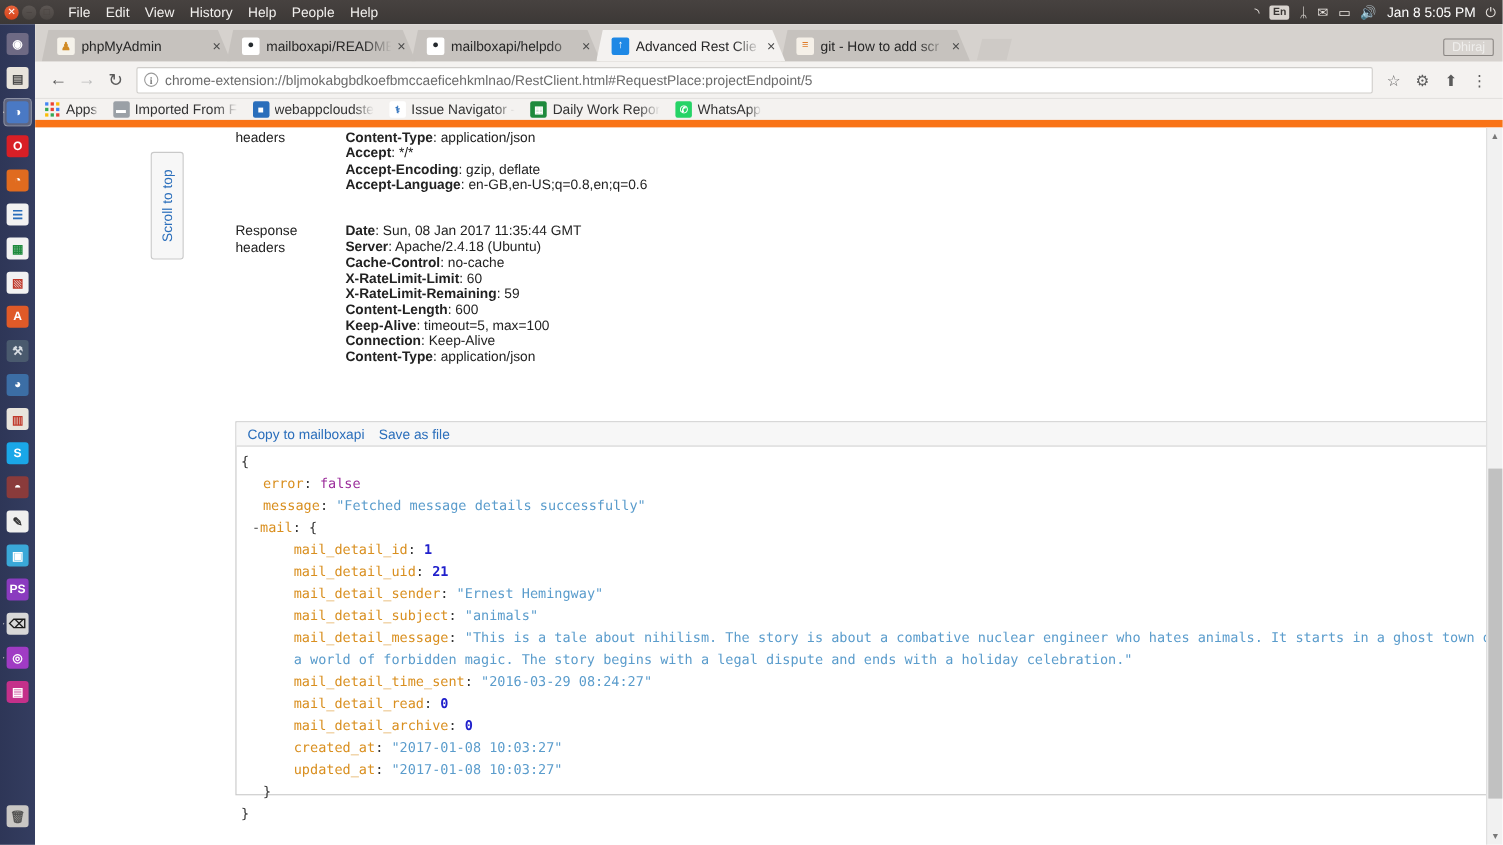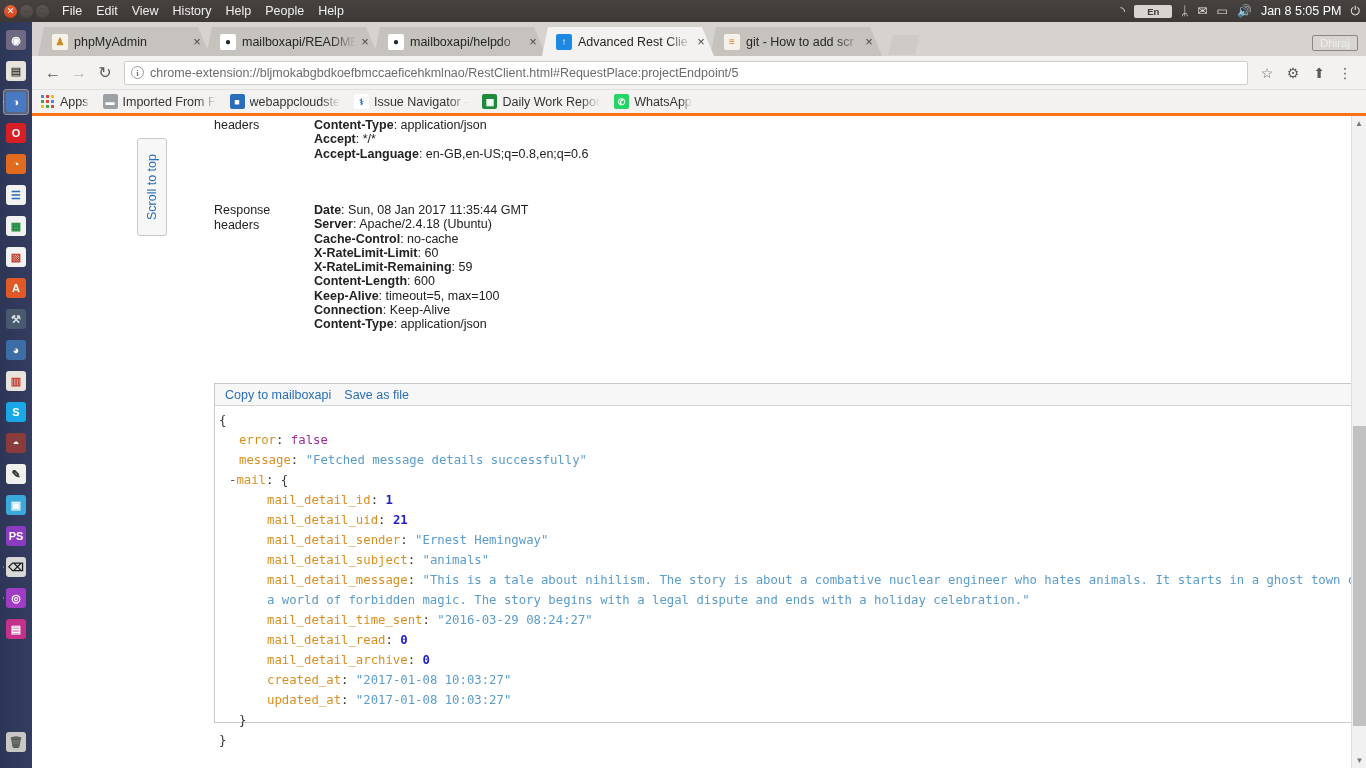--- a/index.html
+++ b/index.html
@@ -22,21 +22,21 @@
   .win-buttons { display: flex; align-items: center; gap: 3px; padding: 0 5px 0 4px; }
   .wb { width: 13px; height: 13px; border-radius: 50%; display: inline-flex;
         align-items: center; justify-content: center; font-size: 9px; color: #4a4340;
         background: linear-gradient(to bottom,#5c5653,#4b4643); }
   .wb.close { background: linear-gradient(to bottom,#e8643b,#d4421a); color: #fff; }
   .menu-items { display: flex; align-items: flex-end; gap: 14px; margin-left: 8px; }
   .menu-items span { font-size: 12.5px; color: #f2f0ee; }
   .panel-right { margin-left: auto; display: flex; align-items: center; gap: 9px; padding-right: 6px; }
   .panel-right .pi { display: inline-flex; align-items: center; color: #e8e4e0; font-size: 12px; }
   .kb-badge { background: #d9d4cf; color: #3b3735; font-size: 9.5px;
-              padding: 1px 13px; border-radius: 2px; font-weight: bold; }
+              padding: 1px 3px; border-radius: 2px; font-weight: bold; }
   #clock { font-size: 12.5px; color: #ffffff; }
 
   
   #launcher {
     position: absolute; top: 22px; left: 0;
     width: 32px; height: 746px;
     background: rgba(48,57,86,0.96);
     background: linear-gradient(to right,#2e3657,#343d60);
     padding-top: 3px;
   }
@@ -125,21 +125,21 @@
     margin-right: 6px; font-family: "Liberation Serif", serif; font-weight: bold;
   }
   #omnibox .url { white-space: nowrap; overflow: hidden; }
   .tbicon { width: 26px; height: 26px; display: flex; align-items: center;
             justify-content: center; font-size: 14px; color: #5b5b5b; }
 
   
   #bookmarks {
     height: 26px; background: #f4f2f0;
     display: flex; align-items: center; padding: 0 8px;
-    border-bottom: 3px solid #f97316; font-size: 12.5px; color: #333;
+    border-bottom: 7px solid #f97316; font-size: 12.5px; color: #333;
   }
   .bm { display: flex; align-items: center; margin-right: 14px; max-width: 150px; }
   .bm .bi { width: 15px; height: 15px; margin-right: 5px; flex: 0 0 15px;
             display: flex; align-items: center; justify-content: center;
             font-size: 9px; font-weight: bold; border-radius: 2px; }
   .bm .bl { white-space: nowrap; overflow: hidden;
             -webkit-mask-image: linear-gradient(to right, #000 80%, transparent 100%);
                     mask-image: linear-gradient(to right, #000 80%, transparent 100%); }
   .apps-grid { display: grid; grid-template-columns: repeat(3,3px);
                grid-template-rows: repeat(3,3px); gap: 1.6px; }
@@ -406,20 +406,21 @@
 
       <div id="scroll-top">
         <span>Scroll to top</span>
       </div>
 
       <div class="hdr-block" style="left:182px; top:2px;">
         <div class="hdr-label">headers</div>
         <div class="hdr-rows" id="req-headers">
             <div><b>Content-Type</b><span>: application/json</span></div>
             <div><b>Accept</b><span>: */*</span></div>
+            <div><b>Accept-Encoding</b><span>: gzip, deflate</span></div>
             <div><b>Accept-Language</b><span>: en-GB,en-US;q=0.8,en;q=0.6</span></div>
           </div>
       </div>
 
       <div class="hdr-block" style="left:182px; top:87px;">
         <div class="hdr-label">
           <div>Response</div>
           <div>headers</div>
         </div>
         <div class="hdr-rows" id="res-headers">

